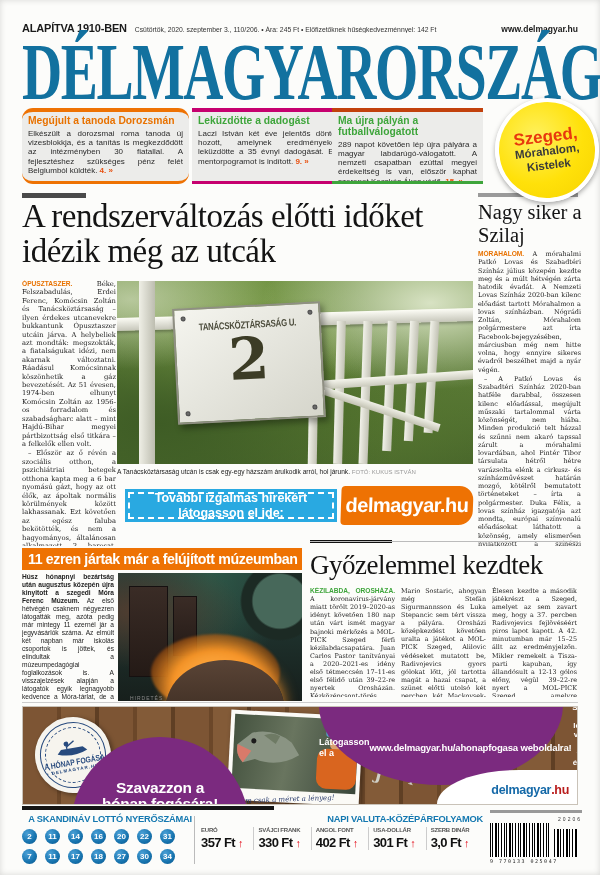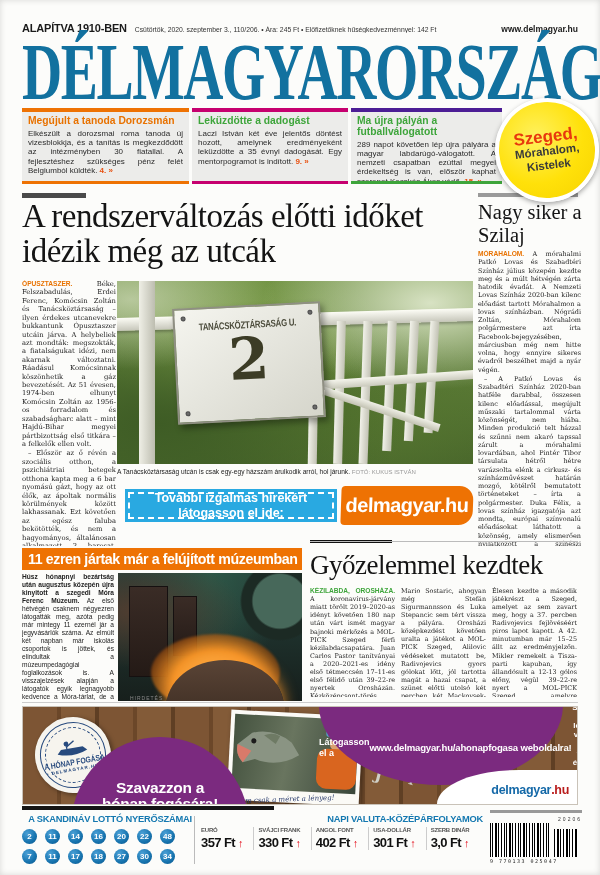--- a/index.html
+++ b/index.html
@@ -12,23 +12,23 @@
   .dateline{flex:1;font-size:6.8px;color:#333;white-space:nowrap;overflow:hidden;}
   .website{font-size:8.5px;font-weight:bold;white-space:nowrap;}
   
   .masthead{position:absolute;left:22px;top:32px;width:800px;margin:0;
             font-family:"Liberation Serif",serif;font-weight:bold;font-size:80px;line-height:1;
             color:#12719f;letter-spacing:-2px;transform:scaleX(.695);transform-origin:left top;white-space:nowrap;}
   
   .teasers{position:absolute;left:22px;top:108px;width:556px;height:80px;}
   .tbox{position:absolute;top:0;height:76px;background:#ececea;box-sizing:border-box;
         padding:4px 6px 3px 6px;overflow:hidden;}
-  .t1{left:0;width:167px;border-top:4px solid #ee7203;border-bottom:3px solid #ee7203;}
+  .t1{left:0;width:167px;border-top:4px solid #ee7203;border-bottom:3px solid #ee7203;border-radius:11px;}
   .t2{left:170px;width:156px;border-top:4px solid #c6006f;border-bottom:3px solid #c6006f;}
-  .t3{left:329px;width:151px;border-top:4px solid #4c1d95;border-bottom:3px solid #3ea53b;}
+  .t3{left:310px;width:151px;border-top:4px solid #c2410c;border-bottom:3px solid #3ea53b;}
   .tbox h3{margin:0 0 2px 0;font-size:10.3px;line-height:1.05;}
   .t1 h3{color:#e87200;}.t2 h3{color:#3ea53b;}.t3 h3{color:#3ea53b;}
   .tbox p{margin:0;font-size:8px;line-height:1.16;color:#2b2b2b;text-align:justify;}
   .tpage{font-weight:bold;color:#e8500f;font-size:8px;white-space:nowrap;}
   .badge{position:absolute;left:473px;top:-10px;width:96px;height:96px;border-radius:50%;
          background:radial-gradient(circle at 40% 35%, #fff15e, #ffe10a 55%, #f6d200);
          border:4px solid #fff;box-shadow:0 2px 5px rgba(0,0,0,.35);z-index:5;
          display:flex;flex-direction:column;align-items:center;justify-content:center;
          transform:rotate(-7deg);text-align:center;}
   .badge .b1{font-size:17px;font-weight:bold;color:#e8380d;line-height:1;}
@@ -354,21 +354,21 @@
 
   <div class="lotto">
     <p class="sec-title">A SKANDINÁV LOTTÓ NYERŐSZÁMAI</p>
     <div class="ball-row">
       <span class="ball">2</span>
       <span class="ball">11</span>
       <span class="ball">14</span>
       <span class="ball">16</span>
       <span class="ball">20</span>
       <span class="ball">22</span>
-      <span class="ball">48</span>
+      <span class="ball">31</span>
     </div>
     <div class="ball-row">
       <span class="ball">7</span>
       <span class="ball">11</span>
       <span class="ball">17</span>
       <span class="ball">18</span>
       <span class="ball">27</span>
       <span class="ball">30</span>
       <span class="ball">34</span>
     </div>

